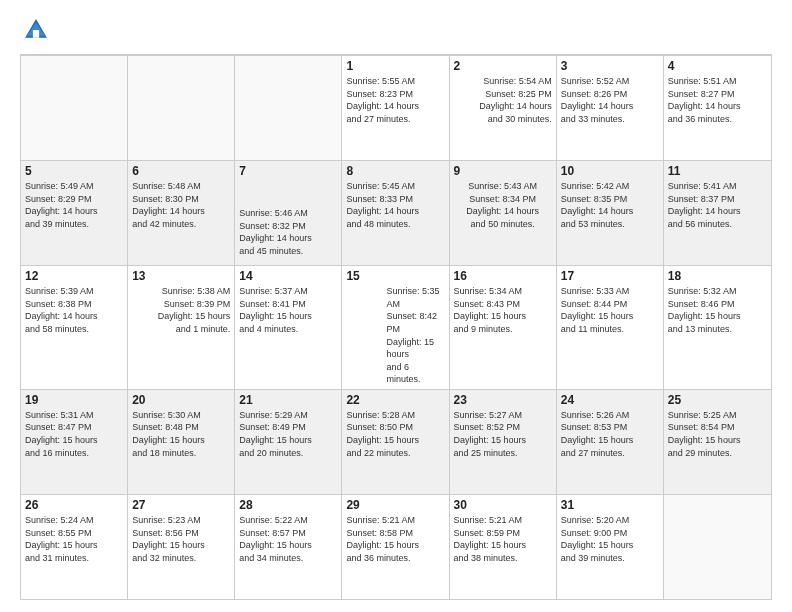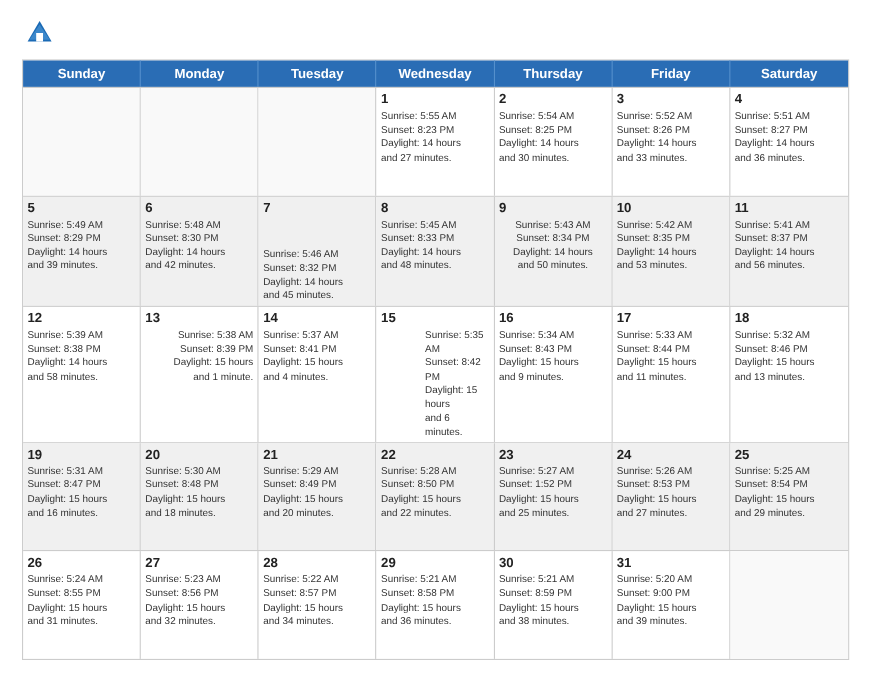--- a/index.html
+++ b/index.html
@@ -124,44 +124,35 @@
         <div class="logo-blue"></div>
       </div>
     </div>
     <div class="title-block">
       <div class="month-title"></div>
       <div class="location-title"></div>
     </div>
   </div>
 
   <div class="calendar">
-    <div class="cal-header-row">
-    <div class="cal-header-cell">Sunday</div>
-        <div class="cal-header-cell">Monday</div>
-        <div class="cal-header-cell">Tuesday</div>
-        <div class="cal-header-cell">Wednesday</div>
-        <div class="cal-header-cell">Thursday</div>
-        <div class="cal-header-cell">Friday</div>
-        <div class="cal-header-cell">Saturday</div>
-      </div>
     <div class="cal-body">
     <div class="cal-row">
           <div class="cal-cell empty"></div>
           <div class="cal-cell empty"></div>
           <div class="cal-cell empty"></div>
           <div class="cal-cell">
             <span class="day-number">1</span>
             <div class="cell-info" style="white-space: pre-line;">Sunrise: 5:55 AM
 Sunset: 8:23 PM
 Daylight: 14 hours
 and 27 minutes.</div>
           </div>
           <div class="cal-cell">
             <span class="day-number">2</span>
-            <div class="cell-info" style="white-space: pre-line;">Sunrise: 5:54 AM
+            <div class="cell-info" style="white-space: pre-line; text-align: right;">Sunrise: 5:54 AM
 Sunset: 8:25 PM
 Daylight: 14 hours
 and 30 minutes.</div>
           </div>
           <div class="cal-cell">
             <span class="day-number">3</span>
             <div class="cell-info" style="white-space: pre-line;">Sunrise: 5:52 AM
 Sunset: 8:26 PM
 Daylight: 14 hours
 and 33 minutes.</div>
@@ -301,21 +292,21 @@
           <div class="cal-cell shaded">
             <span class="day-number">22</span>
             <div class="cell-info" style="white-space: pre-line;">Sunrise: 5:28 AM
 Sunset: 8:50 PM
 Daylight: 15 hours
 and 22 minutes.</div>
           </div>
           <div class="cal-cell shaded">
             <span class="day-number">23</span>
             <div class="cell-info" style="white-space: pre-line;">Sunrise: 5:27 AM
-Sunset: 1:52 PM
+Sunset: 8:52 PM
 Daylight: 15 hours
 and 25 minutes.</div>
           </div>
           <div class="cal-cell shaded">
             <span class="day-number">24</span>
             <div class="cell-info" style="white-space: pre-line;">Sunrise: 5:26 AM
 Sunset: 8:53 PM
 Daylight: 15 hours
 and 27 minutes.</div>
           </div>

